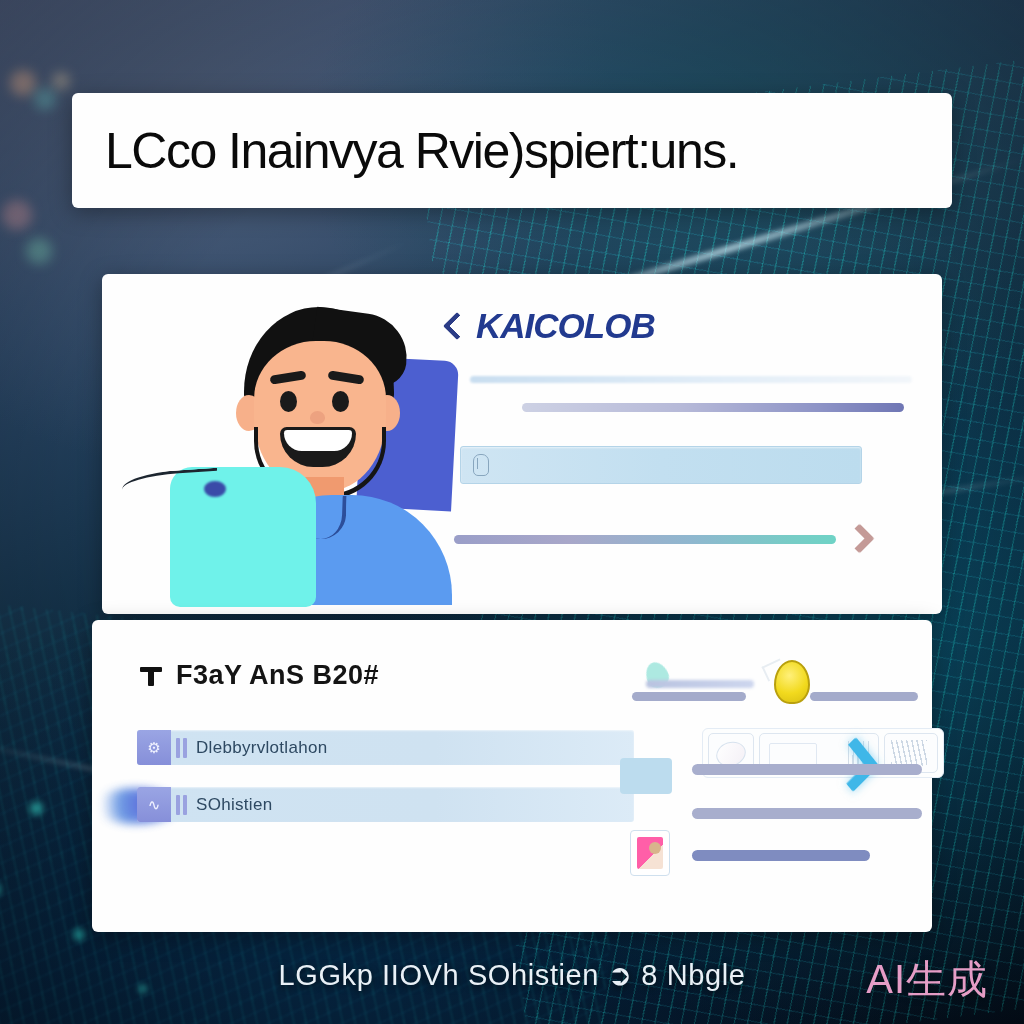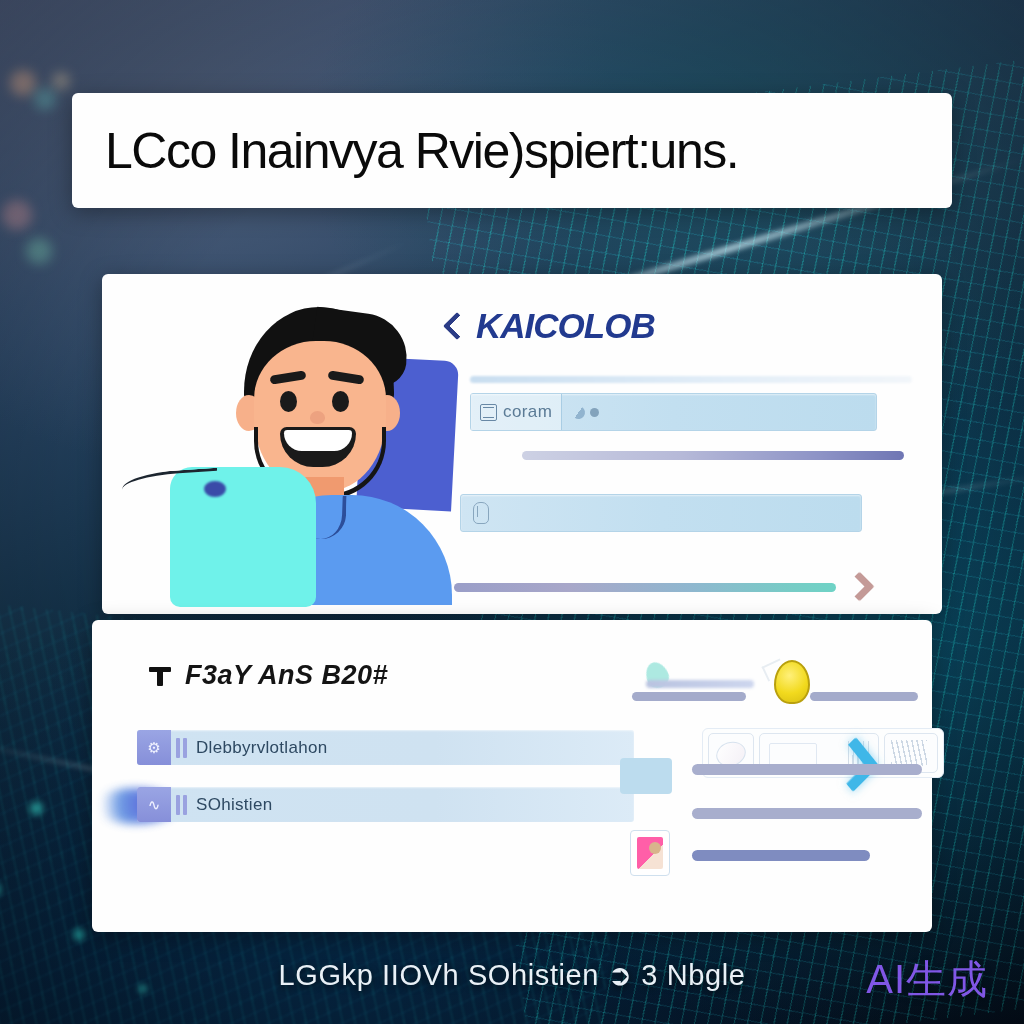--- a/index.html
+++ b/index.html
@@ -164,21 +164,21 @@
   .gb2{width:382px;
     background:linear-gradient(90deg,#9a9ec8,#a8a7c9 30%,#8fb7cf 62%,#77ccc6 88%,#6fd3c6);}
   .arrow-chev{width:26px;height:30px;position:relative;flex:none;}
   .arrow-chev::before{
     content:"";position:absolute;left:3px;top:4px;width:14px;height:14px;
     border-right:7px solid #c49a97;border-top:7px solid #c49a97;
     transform:rotate(45deg);border-radius:2px;filter:blur(.3px);
   }
 
   
-  .lp-head{position:absolute;left:57px;top:40px;display:flex;align-items:center;gap:14px;font-style:italic;}
+  .lp-head{position:absolute;left:48px;top:40px;display:flex;align-items:center;gap:14px;}
   .head-glyph{width:22px;height:22px;position:relative;flex:none;}
   .head-glyph::before{content:"";position:absolute;left:0;top:2px;width:22px;height:5px;background:#111;border-radius:1px;}
   .head-glyph::after{content:"";position:absolute;left:8px;top:5px;width:6px;height:16px;background:#111;border-radius:1px;}
   .lp-title{font-size:27px;font-weight:700;color:#141414;letter-spacing:.5px;}
 
   .rows{position:absolute;left:45px;top:110px;width:500px;}
   .row{
     display:flex;align-items:center;height:35px;border-radius:3px;margin-bottom:22px;
     background:linear-gradient(90deg,#cfe3f2,#cfe2f1 60%,#dcebf7);
     box-shadow:inset 0 1px 2px rgba(255,255,255,.6);
@@ -251,21 +251,21 @@
   .thumb-inner::after{content:"";position:absolute;right:2px;top:5px;width:12px;height:12px;
     border-radius:50%;background:#d8b48c;}
 
   
   #bottom-caption{
     position:absolute;left:0;right:0;top:958px;text-align:center;
     font-size:29px;color:#e9f0f6;letter-spacing:.6px;
     text-shadow:0 2px 7px rgba(0,0,0,.75);white-space:nowrap;
   }
   #ai-watermark{
-    position:absolute;right:36px;top:952px;font-size:40px;color:#8b5cf6;opacity:.92;
+    position:absolute;right:36px;top:952px;font-size:40px;color:#f9a8d4;opacity:.92;
     text-shadow:0 2px 8px rgba(0,0,0,.5);letter-spacing:1px;
   }
 </style>
 </head>
 <body>
 
 <div class="bg">
   <div class="bg-base"></div>
   <div class="bg-grid"></div>
   <div class="bg-grid2"></div>
@@ -314,30 +314,20 @@
 
   <div class="form-col">
 
     <div class="brand-row">
       <div class="back-chevron"></div>
       <div class="brand-text">KAICOLOB</div>
     </div>
 
     <div class="ghost-line"></div>
 
-    <div class="field f1">
-      <div class="field-chip">
-        <span class="glyph-sq"></span>
-        <span class="chip-label">coram</span>
-      </div>
-      <div class="field-sub">
-        <span class="half-moon"></span>
-        <span class="dot-sm"></span>
-      </div>
-    </div>
 
     <div class="grad-bar gb1"></div>
 
     <div class="field f2">
       <span class="clip-glyph"></span>
     </div>
 
     <div class="gb2-row">
       <div class="grad-bar gb2"></div>
       <div class="arrow-chev"></div>
@@ -404,14 +394,14 @@
     <div class="rp-long l1"></div>
     <div class="rp-long l2"></div>
     <div class="rp-long l3"></div>
 
     <div class="thumb-card">
       <span class="thumb-inner"></span>
     </div>
   </div>
 </div>
 
-<div id="bottom-caption">LGGkp IIOVh SOhistien ➲ 3 Nbgle</div>
+<div id="bottom-caption">LGGkp IIOVh SOhistien ➲ 8 Nbgle</div>
 <div id="ai-watermark">AI生成</div>
 
 </body></html>

